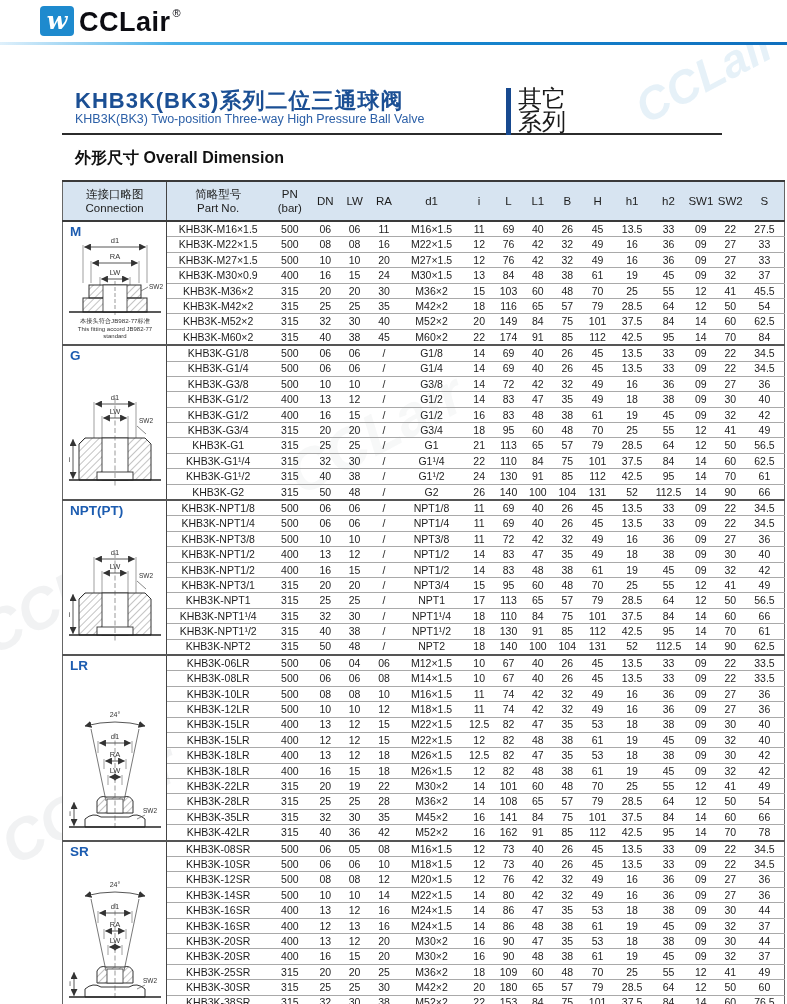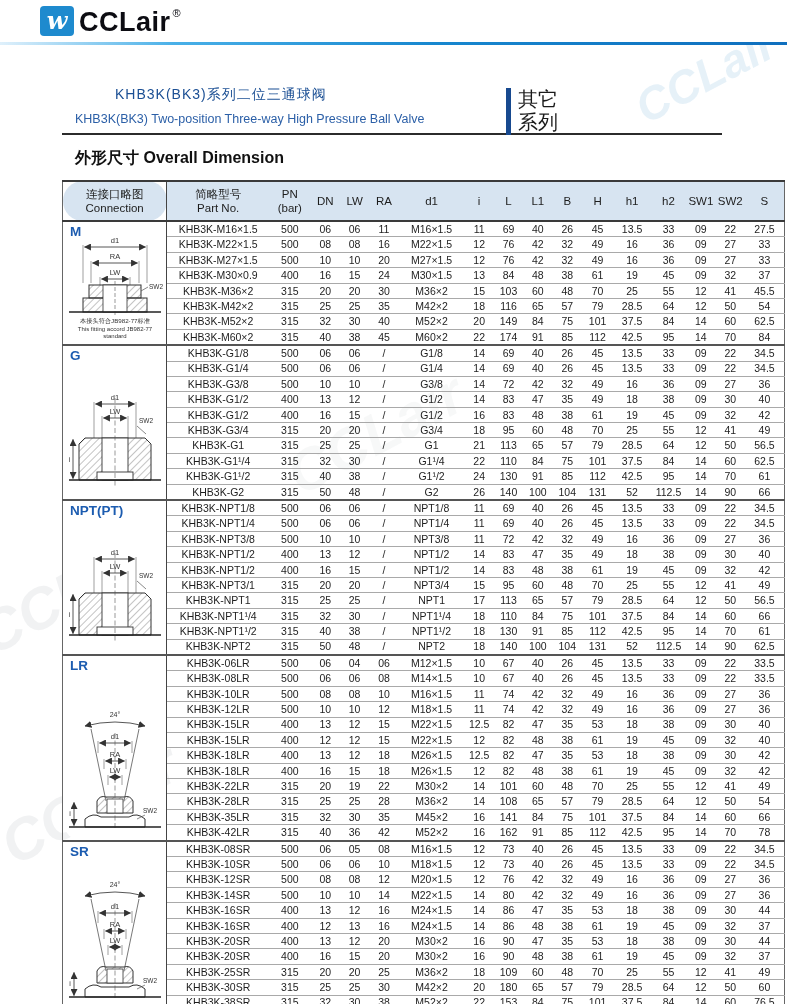--- a/index.html
+++ b/index.html
@@ -20,36 +20,36 @@
 
   
   .wm{position:absolute;font-size:58px;font-weight:bold;font-style:italic;pointer-events:none;
       transform:rotate(-28deg);white-space:nowrap;}
   .wm1{color:rgba(140,190,225,0.22);top:48px;left:630px;font-size:46px;}
   .wm2{color:rgba(120,130,140,0.10);top:560px;left:-28px;}
   .wm3{color:rgba(120,130,140,0.10);top:770px;left:-6px;}
   .wm4{color:rgba(150,160,170,0.08);top:400px;left:280px;}
 
   
-  .title-cn{position:absolute;left:75px;top:86px;font-size:14px;font-weight:normal;color:#1b4f94;letter-spacing:1px;margin-left:40px;}
+  .title-cn{position:absolute;left:75px;top:86px;font-size:22px;font-weight:bold;color:#1b4f94;letter-spacing:1px;}
   .title-en{position:absolute;left:75px;top:112px;font-size:12.5px;color:#2b5fa7;}
   .title-rule{position:absolute;left:62px;top:133px;width:660px;height:2px;background:#2b2b2b;}
   .series{position:absolute;left:506px;top:88px;display:flex;}
   .series-bar{width:5px;height:47px;background:#17498f;margin-right:7px;}
-  .series-txt{font-family:"Liberation Serif","DejaVu Serif",serif;font-size:20px;line-height:23px;color:#1a1a1a;}
+  .series-txt{font-family:"Liberation Serif","DejaVu Serif",serif;font-size:24px;line-height:23px;color:#1a1a1a;}
   .sec-head{position:absolute;left:75px;top:148px;font-size:16px;font-weight:bold;color:#111;}
 
   
   .tbl-wrap{position:absolute;left:62px;top:180px;width:723px;}
   table{border-collapse:collapse;table-layout:fixed;width:723px;
         border-left:1px solid #666;border-right:1px solid #666;}
   thead th{background:#d7e4f1;font-weight:normal;font-size:11.5px;color:#1d1d1d;
            border-top:2px solid #3a3a3a;border-bottom:2px solid #3a3a3a;
            height:38px;padding:0;text-align:center;vertical-align:middle;line-height:1.25;}
-  th.conn-th,td.conn-cell{border-right:1.5px solid #444;border-radius:20px;}
+  th.conn-th,td.conn-cell{border-right:1.5px solid #444;}
   tbody td{height:14.4px;padding:0;font-size:10.5px;text-align:center;vertical-align:middle;
            border-bottom:1px solid #a9a9a9;color:#1d1d1d;line-height:1;}
   tbody.grp{border-top:2px solid #555;}
   tbody:last-child{border-bottom:2px solid #555;}
   td.conn-cell{position:relative;vertical-align:bottom;background:#fff;}
   .conn-wrap{display:flex;flex-direction:column;justify-content:flex-end;align-items:center;height:100%;}
   .grp-label{position:absolute;top:3px;left:7px;color:#1c5cb0;font-weight:bold;font-size:13.5px;}
   .conn-cell svg{display:block;margin:0 auto 3px auto;}
   svg text{font-family:"Liberation Sans","DejaVu Sans",sans-serif;fill:#333;}
 </style>

